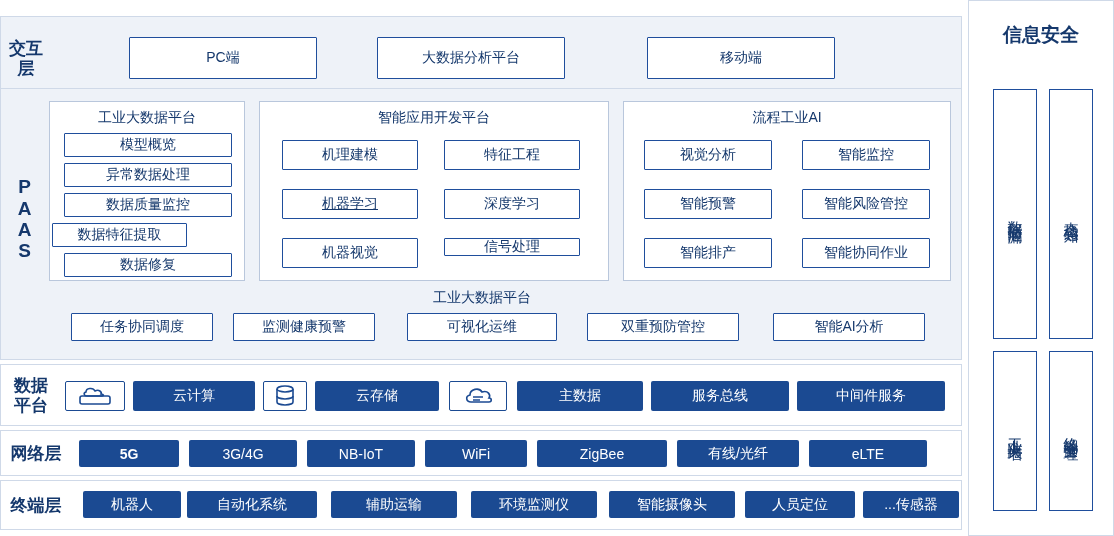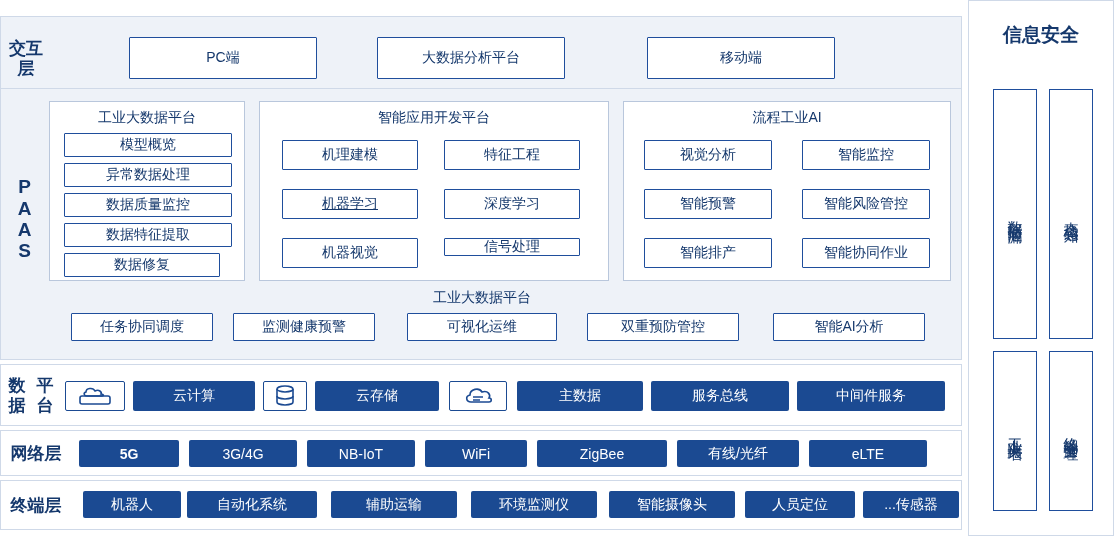--- a/index.html
+++ b/index.html
@@ -58,21 +58,21 @@
   #interaction-items .wbox { position: absolute; top: 20px; height: 42px; }
 
   
   #paas-band { left: 0; top: 88px; width: 962px; height: 272px; }
   #paas-label { position: absolute; left: 2px; top: 60px; width: 44px; height: 140px;
                 flex-direction: column; letter-spacing: 1px; font-size: 19px; }
   #paas-label span { line-height: 1.12; }
 
   
   #data-band { left: 0; top: 364px; width: 962px; height: 62px; }
-  #data-label { position: absolute; left: 2px; top: 4px; width: 56px; height: 54px; }
+  #data-label { position: absolute; left: 2px; top: 4px; width: 56px; height: 54px; flex-direction: column; }
   
   #net-band { left: 0; top: 430px; width: 962px; height: 46px; }
   #net-label { position: absolute; left: 2px; top: 4px; width: 66px; height: 38px; }
   
   #term-band { left: 0; top: 480px; width: 962px; height: 50px; }
   #term-label { position: absolute; left: 2px; top: 6px; width: 66px; height: 38px; }
 
   
   #security-col { position: absolute; left: 968px; top: 0; width: 146px; height: 536px;
                   border: 1px solid #cfd9e8; background: #ffffff; }
@@ -114,22 +114,22 @@
       <span>A</span>
       <span>A</span>
       <span>S</span>
     </div>
 
     <div class="group" style="left:48px; top:12px; width:196px; height:180px;">
       <div class="group-title">工业大数据平台</div>
       <div class="wbox" style="position:absolute; left:14px; top:31px; width:168px; height:24px;">模型概览</div>
       <div class="wbox" style="position:absolute; left:14px; top:61px; width:168px; height:24px;">异常数据处理</div>
       <div class="wbox" style="position:absolute; left:14px; top:91px; width:168px; height:24px;">数据质量监控</div>
-      <div class="wbox" style="position:absolute; left:14px; top:121px; width:168px; height:24px;">数据特征提取</div>
-      <div class="wbox" style="position:absolute; left:14px; top:151px; width:156px; height:24px;">数据修复</div>
+      <div class="wbox" style="position:absolute; left:2px; top:121px; width:135px; height:24px;">数据特征提取</div>
+      <div class="wbox" style="position:absolute; left:14px; top:151px; width:168px; height:24px;">数据修复</div>
     </div>
 
     <div class="group" style="left:258px; top:12px; width:350px; height:180px;">
       <div class="group-title">智能应用开发平台</div>
       <div class="wbox" style="position:absolute; left:22px; top:38px; width:136px; height:30px;">机理建模</div>
       <div class="wbox" style="position:absolute; left:184px; top:38px; width:136px; height:30px;">特征工程</div>
       <div class="wbox" style="position:absolute; left:22px; top:87px; width:136px; height:30px;text-decoration:underline;">机器学习</div>
       <div class="wbox" style="position:absolute; left:184px; top:87px; width:136px; height:30px;">深度学习</div>
       <div class="wbox" style="position:absolute; left:22px; top:136px; width:136px; height:30px;">机器视觉</div>
       <div class="wbox" style="position:absolute; left:184px; top:136px; width:136px; height:18px;">信号处理</div>

